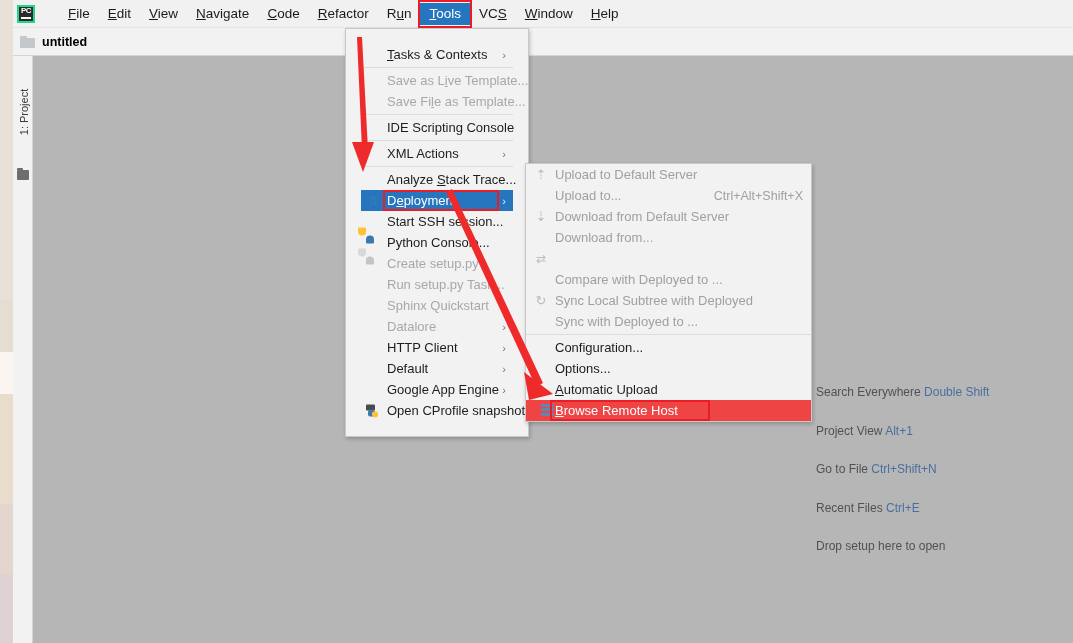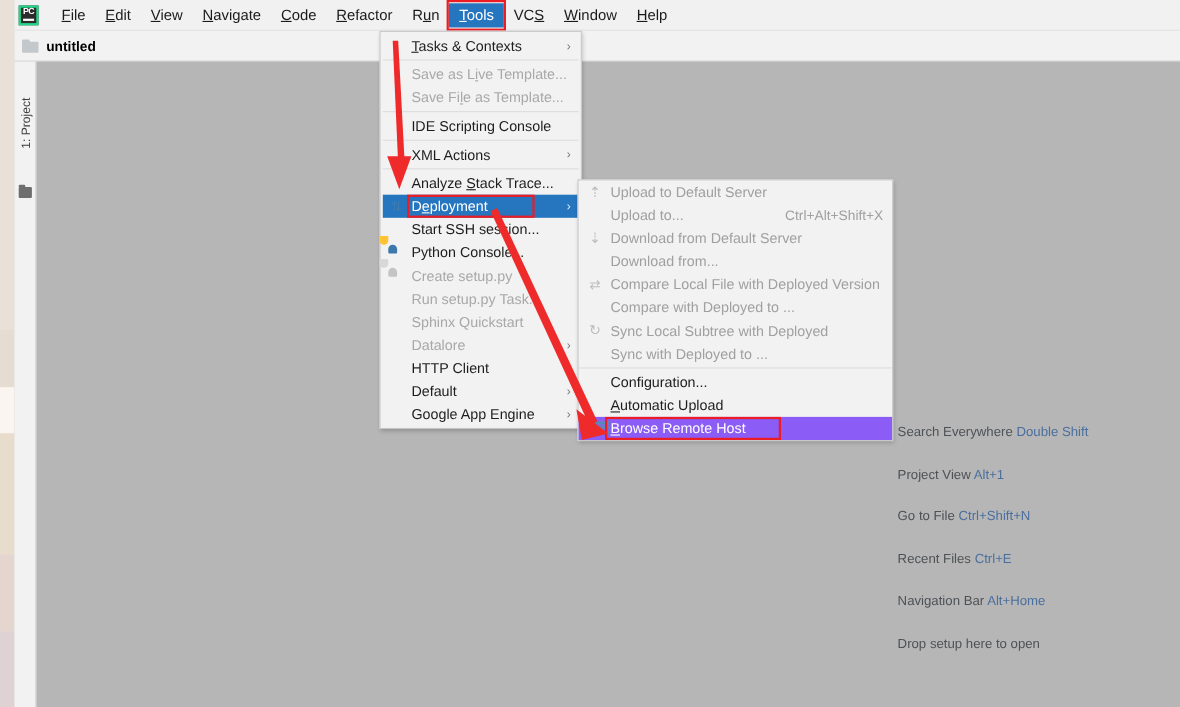--- a/index.html
+++ b/index.html
@@ -25,21 +25,21 @@
   .desk-band { position: absolute; left: 0; width: 13px; }
 
   
   .menubar {
     position: absolute; left: 13px; top: 0; width: 1060px; height: 28px;
     background: #f1f1f1;
     display: flex; align-items: center;
     border-bottom: 1px solid #e3e3e3;
   }
   .pc-logo {
-    width: 18px; height: 18px; margin-left: 4px; margin-right: 12px;
+    width: 18px; height: 18px; margin-left: 4px; margin-right: 24px;
     border: 2px solid #21d789;
     background: #2b2b2b;
     position: relative;
     flex: none;
   }
   .pc-logo .pc-txt {
     position: absolute; left: 0; right: 0; top: -1px;
     text-align: center; font-size: 8px; color: #ffffff;
     font-family: "Liberation Sans", sans-serif; font-weight: bold;
     letter-spacing: -0.5px;
@@ -116,21 +116,21 @@
     white-space: nowrap;
   }
   .hint-key { color: #4a6f9e; }
 
   
   .menu-pop {
     position: absolute; left: 345px; top: 28px; width: 184px;
     background: #f2f2f2;
     border: 1px solid #c8c8c8;
     box-shadow: 1px 2px 4px rgba(0,0,0,0.22);
-    padding: 2px;
+    padding: 15px;
   }
   .mi {
     position: relative; height: 21px; display: flex; align-items: center;
     font-size: 13px; color: #1d1d1d; padding-left: 26px; padding-right: 8px;
     white-space: nowrap;
   }
   .mi.dim { color: #a8a8a8; }
   .mi.sel { background: #2675bf; color: #ffffff; }
   .mi .arr {
     position: absolute; right: 7px; top: 50%; transform: translateY(-50%);
@@ -172,21 +172,21 @@
     background: #f2f2f2;
     border: 1px solid #c8c8c8;
     box-shadow: 1px 2px 4px rgba(0,0,0,0.22);
   }
   .sm {
     position: relative; height: 21px; display: flex; align-items: center;
     font-size: 13px; color: #1d1d1d; padding-left: 29px; padding-right: 8px;
     white-space: nowrap;
   }
   .sm.dim { color: #a0a0a0; }
-  .sm.sel { background: #8b5cf6; color: #ffffff; }
+  .sm.sel { background: #ef4444; color: #ffffff; }
   .sm u { text-decoration: underline; text-underline-offset: 1px; }
   .sm .shortcut {
     position: absolute; right: 8px; top: 50%; transform: translateY(-50%);
     font-size: 12.5px; color: #a0a0a0;
   }
   .sm .redbox {
     position: absolute; left: 24px; top: 0px; width: 160px; height: 21px;
     border: 2px solid #ec1c24; pointer-events: none;
   }
   .sm-sep { height: 1px; background: #dcdcdc; margin: 2px 0; }
@@ -252,21 +252,20 @@
     <div class="mini-folder"></div>
   </div>
 
   <div class="editor-bg"></div>
 
   <div class="hints" id="hints">
       <div class="hint-row"><span>Search Everywhere </span><span class="hint-key">Double Shift</span></div>
       <div class="hint-row"><span>Project View </span><span class="hint-key">Alt+1</span></div>
       <div class="hint-row"><span>Go to File </span><span class="hint-key">Ctrl+Shift+N</span></div>
       <div class="hint-row"><span>Recent Files </span><span class="hint-key">Ctrl+E</span></div>
-      <div class="hint-row"><span>Navigation Bar </span><span class="hint-key">Alt+Home</span></div>
       <div class="hint-row"><span>Drop setup here to open</span></div>
     </div>
 
   <div class="menu-pop" id="tools-menu">
       <div class="mi">
         <span><u>T</u>asks &amp; Contexts</span>
         <span class="arr">›</span>
       </div>
       <div class="mi-sep"></div>
       <div class="mi dim">
@@ -320,55 +319,61 @@
         <span class="arr">›</span>
       </div>
       <div class="mi">
         <span>Default</span>
         <span class="arr">›</span>
       </div>
       <div class="mi">
         <span>Google App Engine</span>
         <span class="arr">›</span>
       </div>
+      <div class="mi">
+        <span class="mi-ic"><span class="ic-cprof"><span class="ca"></span><span class="cb"></span><span class="cc"></span></span></span>
+        <span>Open CProfile snapshot</span>
+      </div>
     </div>
 
   <div class="submenu" id="deploy-menu">
       <div class="sm dim">
         <span class="sm-ic"><span style="display:inline-block;font-size:13px;line-height:14px;">⇡</span></span>
         <span>Upload to Default Server</span>
       </div>
       <div class="sm dim">
         <span>Upload to...</span>
         <span class="shortcut">Ctrl+Alt+Shift+X</span>
       </div>
       <div class="sm dim">
         <span class="sm-ic"><span style="display:inline-block;font-size:13px;line-height:14px;">⇣</span></span>
         <span>Download from Default Server</span>
       </div>
       <div class="sm dim">
         <span>Download from...</span>
       </div>
       <div class="sm dim">
         <span class="sm-ic"><span style="display:inline-block;font-size:12px;line-height:14px;">⇄</span></span>
-        <span>Compare Local File with Deployed Version</span>
       </div>
       <div class="sm dim">
         <span>Compare with Deployed to ...</span>
       </div>
       <div class="sm dim">
         <span class="sm-ic"><span style="display:inline-block;font-size:13px;line-height:14px;">↻</span></span>
         <span>Sync Local Subtree with Deployed</span>
       </div>
       <div class="sm dim">
         <span>Sync with Deployed to ...</span>
       </div>
       <div class="sm-sep"></div>
       <div class="sm">
         <span>Configuration...</span>
+      </div>
+      <div class="sm">
+        <span>Options...</span>
       </div>
       <div class="sm">
         <span><u>A</u>utomatic Upload</span>
       </div>
       <div class="sm sel">
         <span class="sm-ic"><span class="ic-remote"><i style="top:0"></i><i style="top:4.5px"></i><i style="top:9px"></i></span></span>
         <span><u>B</u>rowse Remote Host</span>
         <span class="redbox"></span>
       </div>
     </div>

